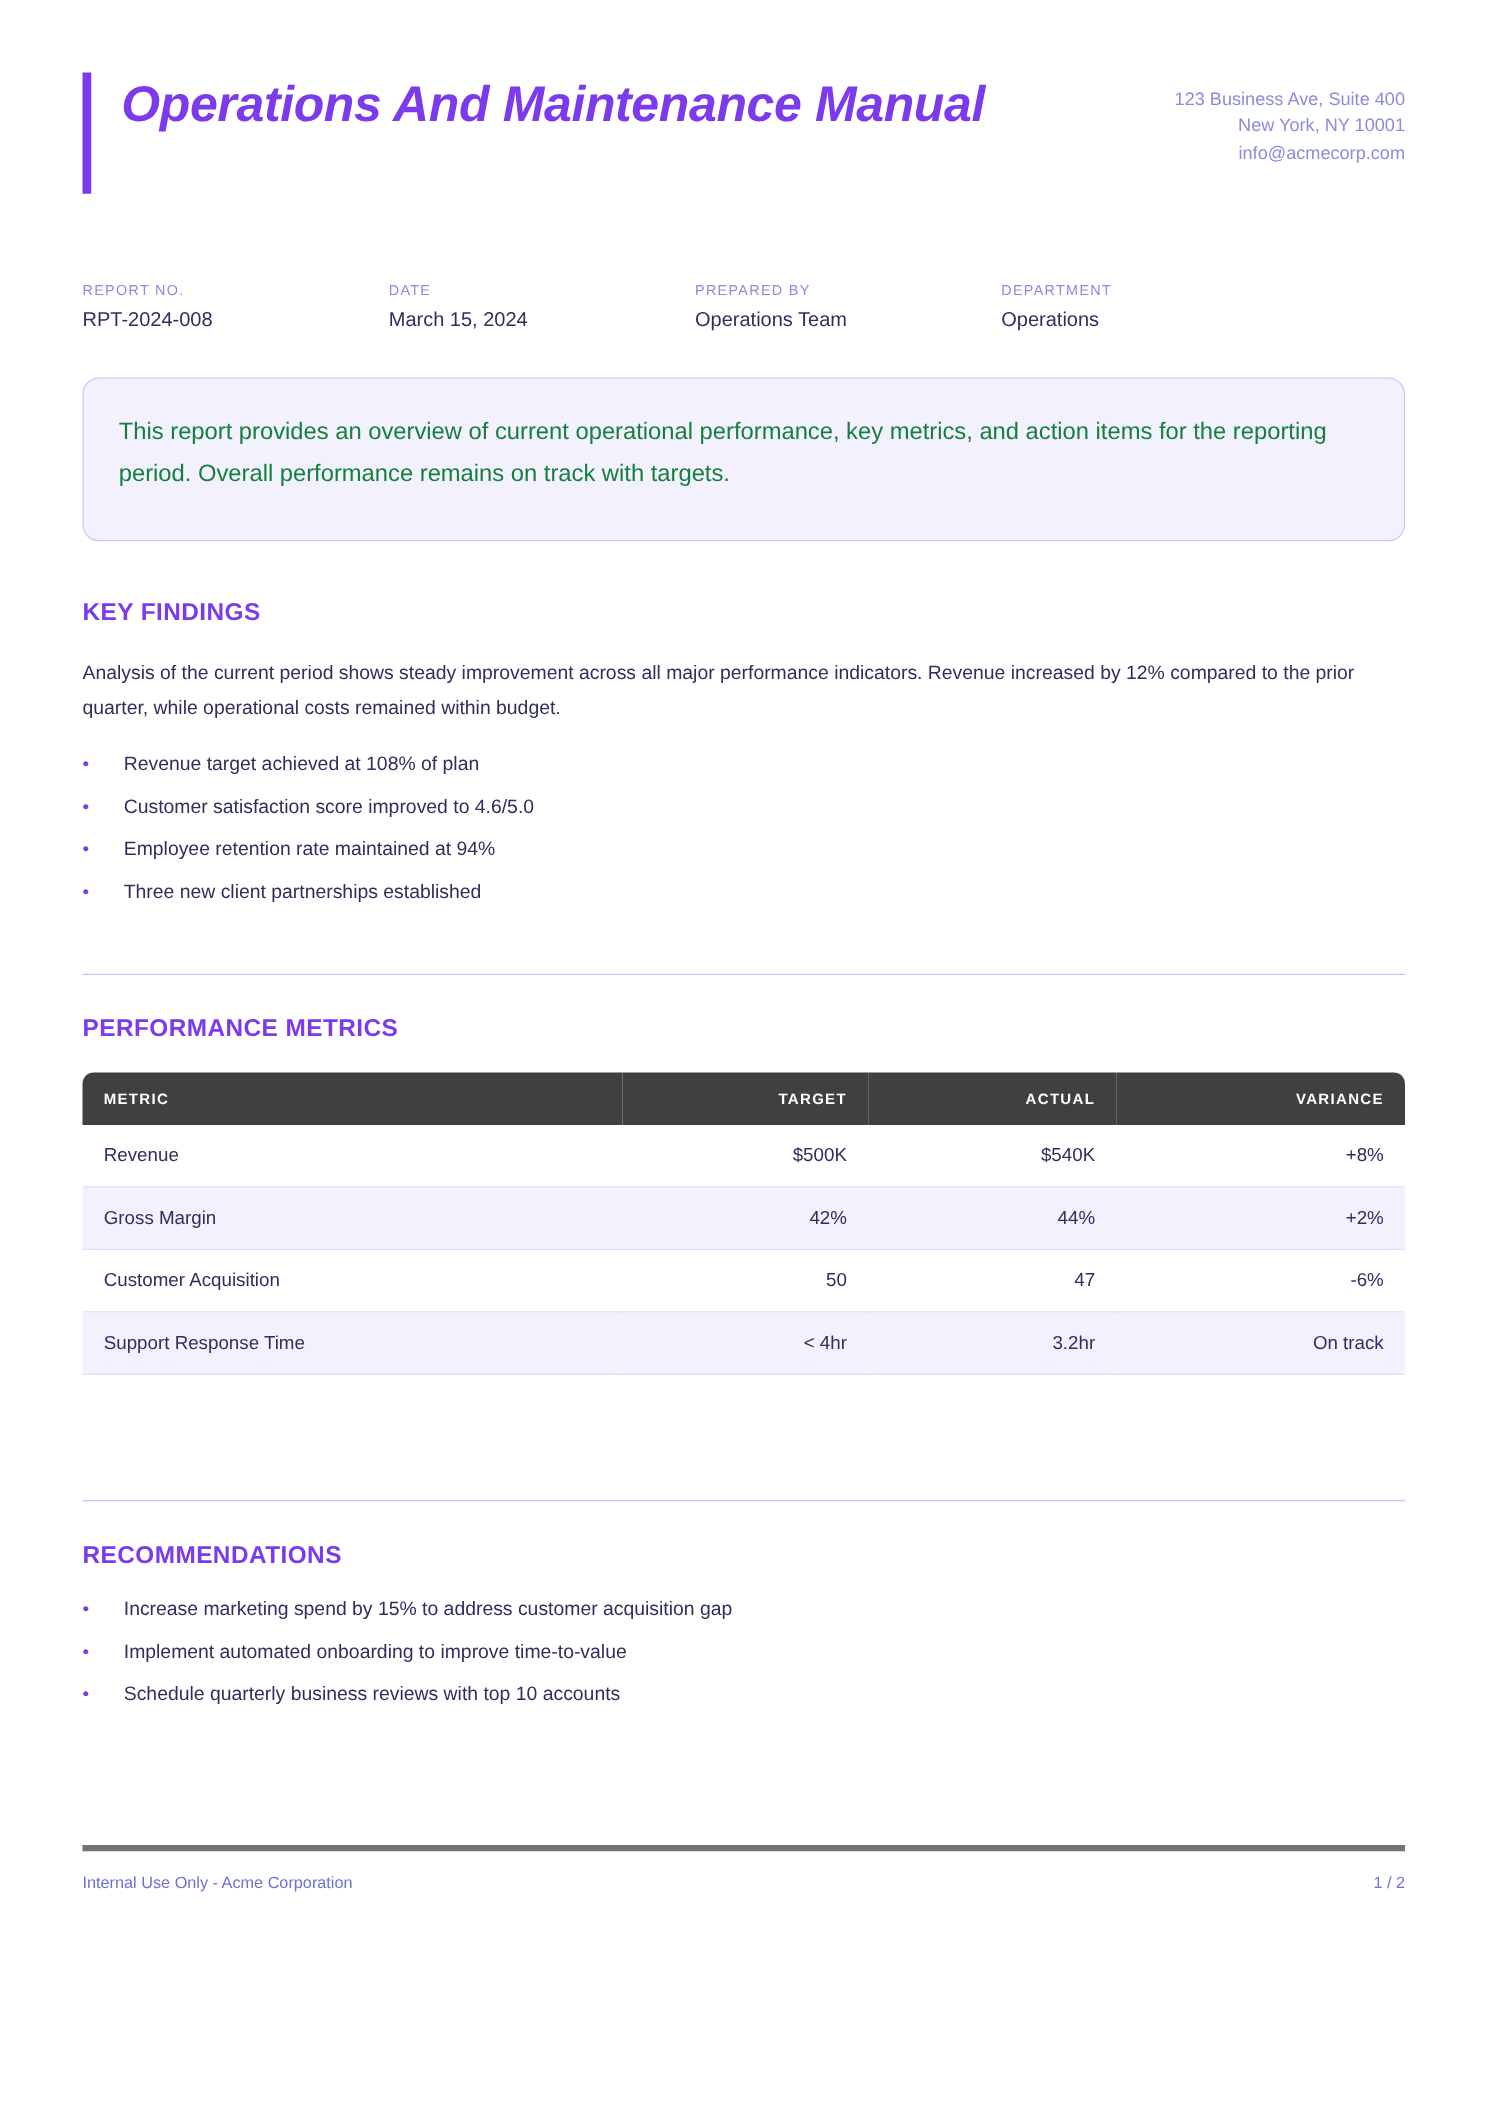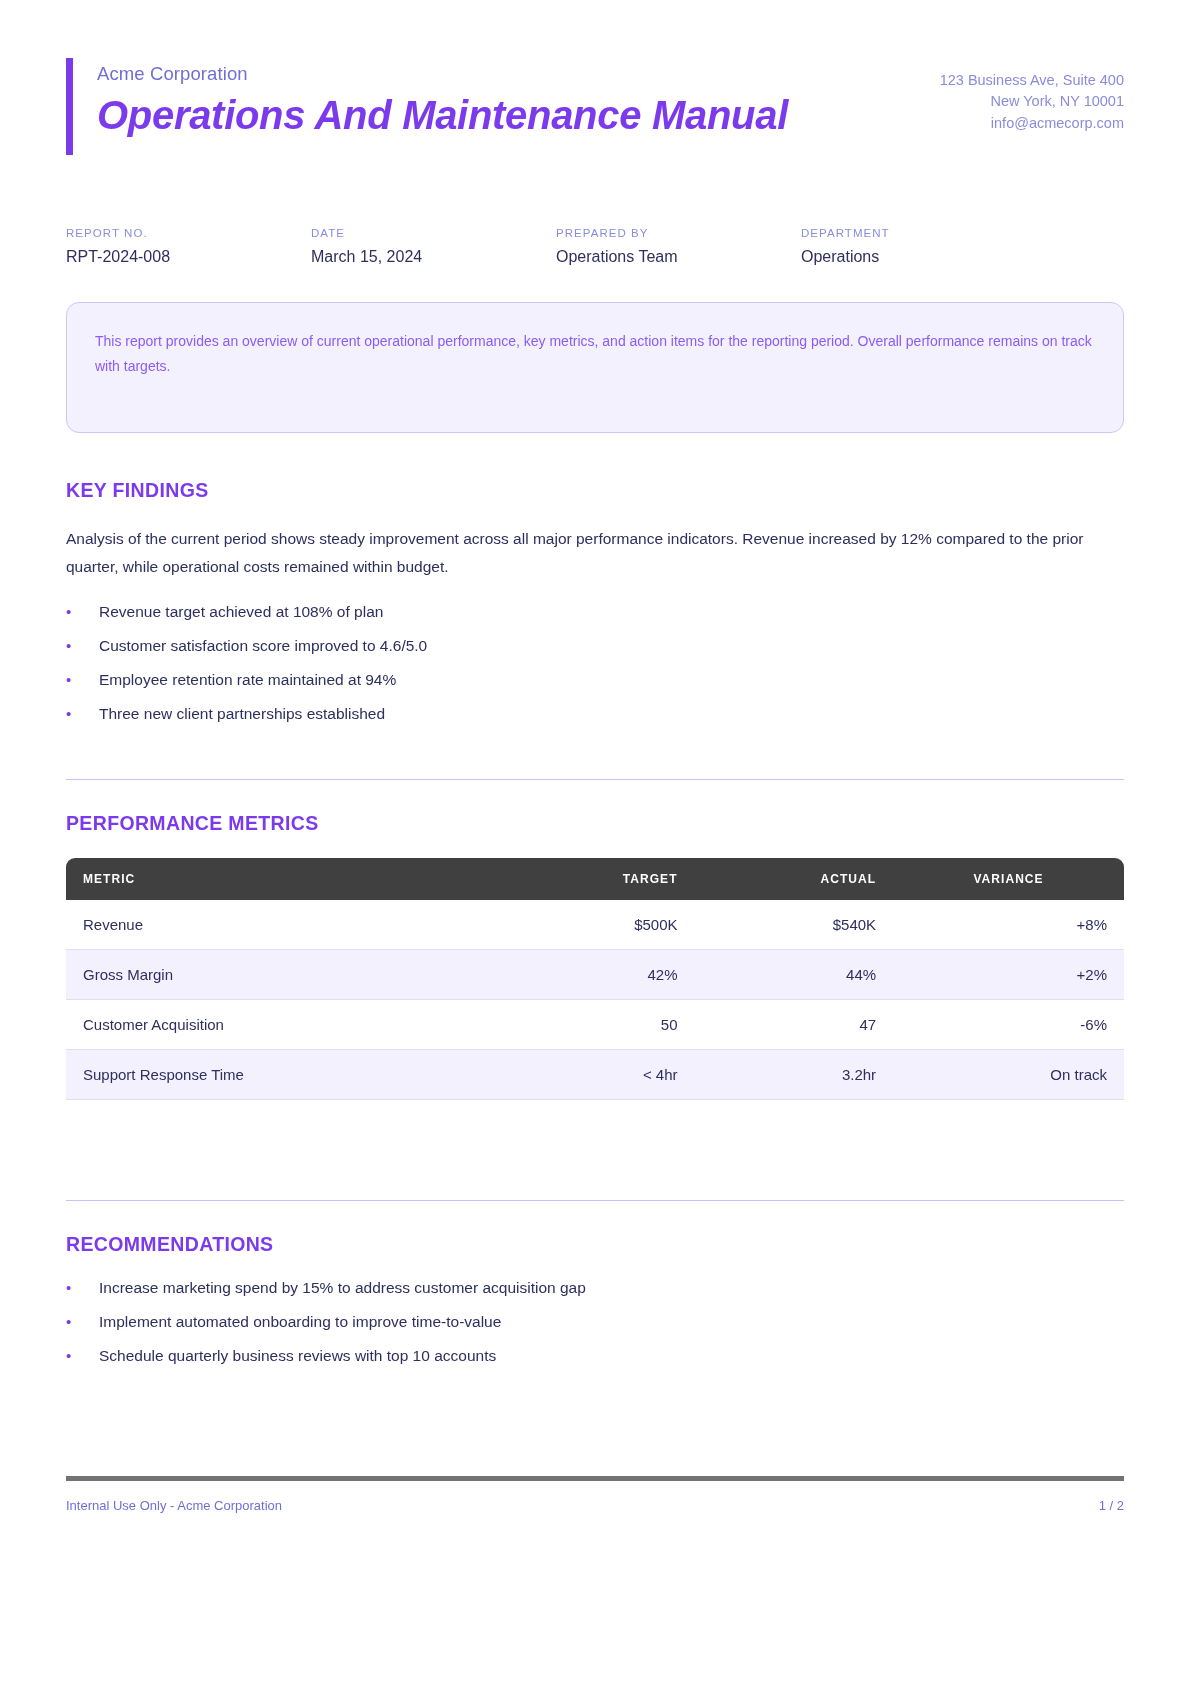--- a/index.html
+++ b/index.html
@@ -100,23 +100,23 @@
   .summary-box {
     margin-top: 36px;
     border: 1px solid #cfc6f7;
     border-radius: 13px;
     background: #f4f1fe;
     padding: 26px 28px 28px 28px;
     min-height: 131px;
   }
 
   .summary-text {
-    font-size: 14px;
+    font-size: 19px;
     line-height: 1.78;
-    color: #8b5cf6;
+    color: #15803d;
   }
 
   
   .section { margin-top: 46px; }
 
   .section-divider {
     border-top: 1.5px solid #cdbffa;
     margin-top: 56px;
     margin-bottom: 32px;
   }
@@ -173,21 +173,20 @@
   }
 
   .metrics-table thead th:first-child {
     text-align: left;
     border-top-left-radius: 9px;
     border-bottom-left-radius: 0;
   }
 
   .metrics-table thead th:last-child {
     border-top-right-radius: 9px;
-    text-align: center;
   }
 
   .metrics-table tbody td {
     font-size: 15px;
     color: #2e2f5e;
     padding: 16px 17px;
     text-align: right;
     border-bottom: 1px solid #e2dbfa;
   }
 
@@ -211,21 +210,20 @@
 </style>
 </head>
 <body>
 
 <div class="page">
 
   <div class="header">
     <div class="header-left">
       <div class="accent-bar"></div>
       <div class="header-titles">
-        <div class="company-name">Acme Corporation</div>
         <div class="doc-title">Operations And Maintenance Manual</div>
       </div>
     </div>
     <div class="header-right">
       <div>123 Business Ave, Suite 400</div>
       <div>New York, NY 10001</div>
       <div>info@acmecorp.com</div>
     </div>
   </div>
 

